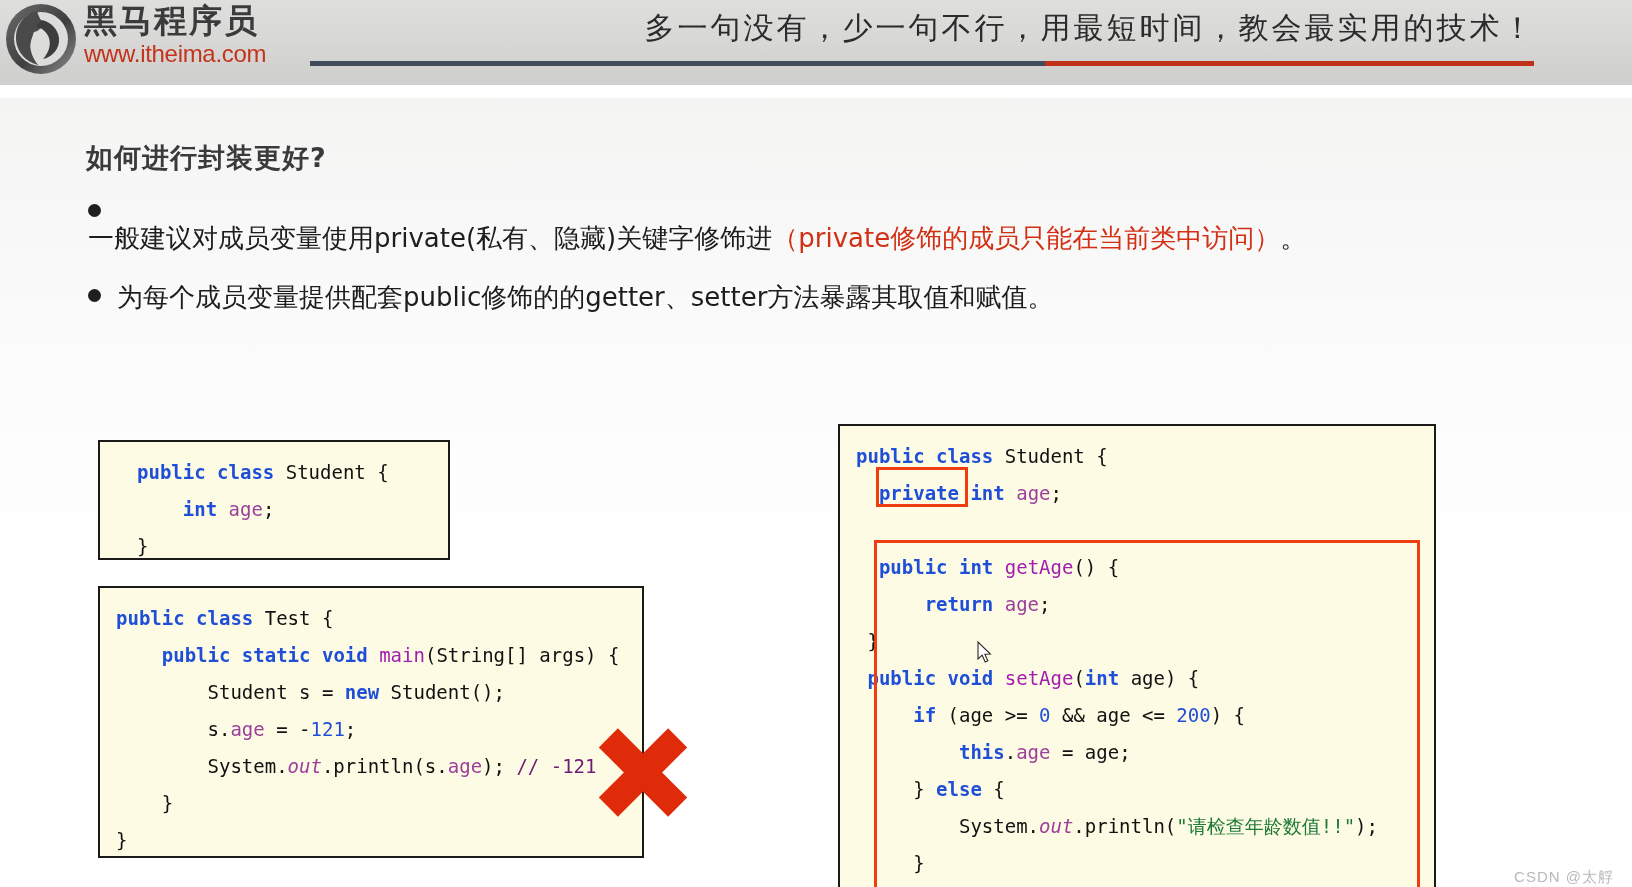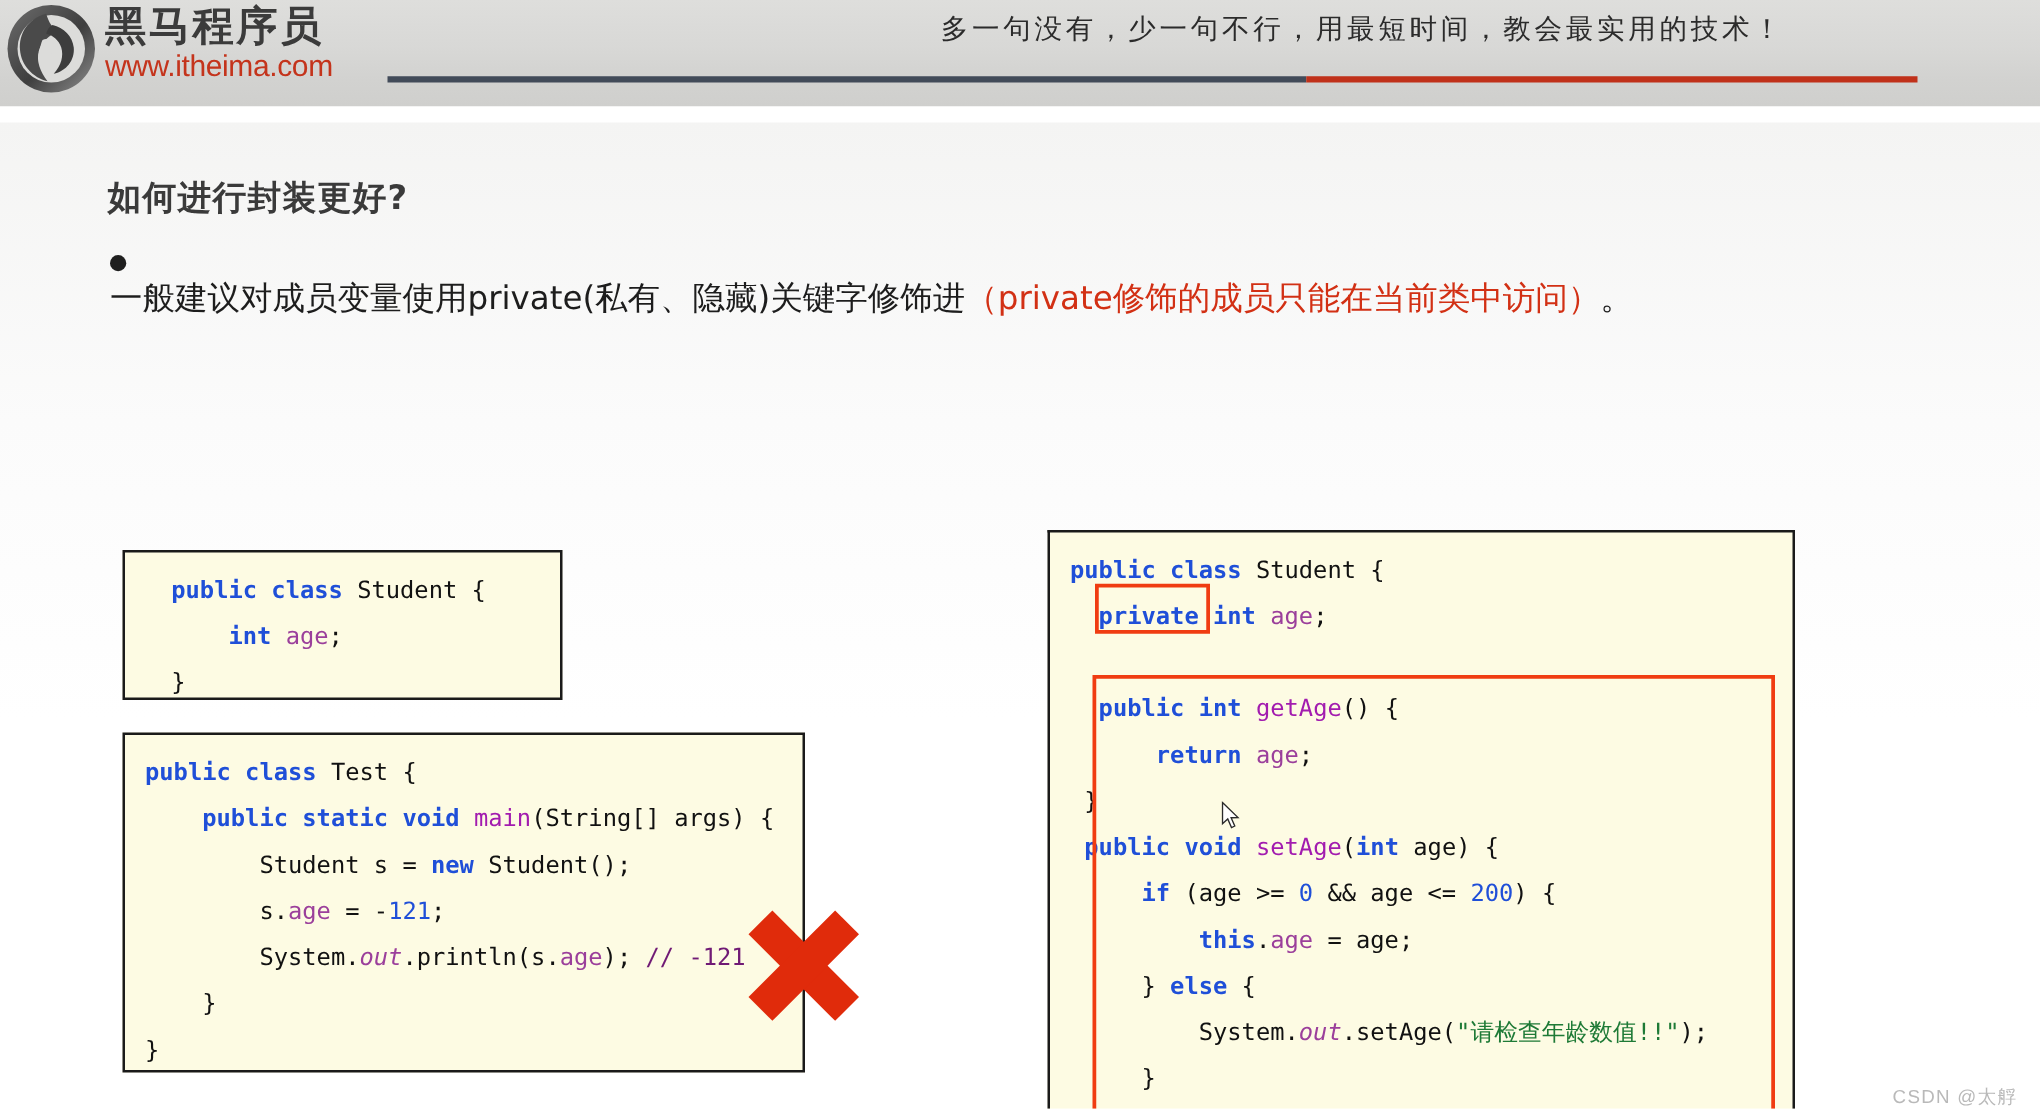--- a/index.html
+++ b/index.html
@@ -69,21 +69,21 @@
     letter-spacing: -0.3px;
     white-space: nowrap;
   }
   .header-tagline {
     position: absolute;
     left: 560px;
     top: 8px;
     width: 1060px;
     text-align: center;
     font-family: "DejaVu Serif", "Liberation Serif", serif;
-    font-size: 22px;
+    font-size: 30px;
     color: #2b2b2b;
     letter-spacing: 3px;
     white-space: nowrap;
   }
   .header-rule {
     position: absolute;
     left: 310px;
     top: 61px;
     width: 1224px;
     height: 5px;
@@ -286,20 +286,26 @@
 
     <div class="page-title">如何进行封装更好?</div>
 
     <div class="bullet-row b1">
       <div class="bullet-dot"></div>
       <div class="bullet-text">
         <span>一般建议对成员变量使用private(私有、隐藏)关键字修饰进</span><span class="hl-red">（private修饰的成员只能在当前类中访问）</span><span>。</span>
       </div>
     </div>
 
+    <div class="bullet-row b2">
+      <div class="bullet-dot"></div>
+      <div class="bullet-text">
+        <span>为每个成员变量提供配套public修饰的的getter、setter方法暴露其取值和赋值。</span>
+      </div>
+    </div>
 
     <div class="code-box" id="code-student-bad"><div class="pad"><span class="kw">public</span> <span class="kw">class</span><span class="typ"> Student {</span>
     <span class="kw">int</span> <span class="fld">age</span><span>;</span>
 <span>}</span></div></div>
 
     <div class="code-box" id="code-test-bad"><div class="pad"><span class="kw">public</span> <span class="kw">class</span><span class="typ"> Test {</span>
     <span class="kw">public</span> <span class="kw">static</span> <span class="kw">void</span> <span class="mth">main</span><span>(String[] args) {</span>
         <span>Student s = </span><span class="kw">new</span><span> Student();</span>
         <span>s.</span><span class="fld">age</span><span> = -</span><span class="num">121</span><span>;</span>
         <span>System.</span><span class="fldi">out</span><span>.println(s.</span><span class="fld">age</span><span>); </span><span class="cmt">// -121</span>
@@ -309,21 +315,21 @@
     <div class="code-box" id="code-student-good"><div class="pad"><span class="kw">public</span> <span class="kw">class</span><span class="typ"> Student {</span>
   <span class="kw">private</span> <span class="kw">int</span> <span class="fld">age</span><span>;</span>
 
   <span class="kw">public</span> <span class="kw">int</span> <span class="mth">getAge</span><span>() {</span>
       <span class="kw">return</span> <span class="fld">age</span><span>;</span>
  <span>}</span>
  <span class="kw">public</span> <span class="kw">void</span> <span class="mth">setAge</span><span>(</span><span class="kw">int</span><span> age) {</span>
      <span class="kw">if</span><span> (age &gt;= </span><span class="num">0</span><span> &amp;&amp; age &lt;= </span><span class="num">200</span><span>) {</span>
          <span class="kw">this</span><span>.</span><span class="fld">age</span><span> = age;</span>
      <span>} </span><span class="kw">else</span><span> {</span>
-         <span>System.</span><span class="fldi">out</span><span>.setAge(</span><span class="str">"请检查年龄数值!!"</span><span>);</span>
+         <span>System.</span><span class="fldi">out</span><span>.println(</span><span class="str">"请检查年龄数值!!"</span><span>);</span>
      <span>}</span>
  <span>}</span>
 </div></div>
 
     <div class="red-box" id="redbox-private"></div>
     <div class="red-box" id="redbox-accessors"></div>
 
     <div class="x-mark">
       <span class="s1"></span>
       <span class="s2"></span>

